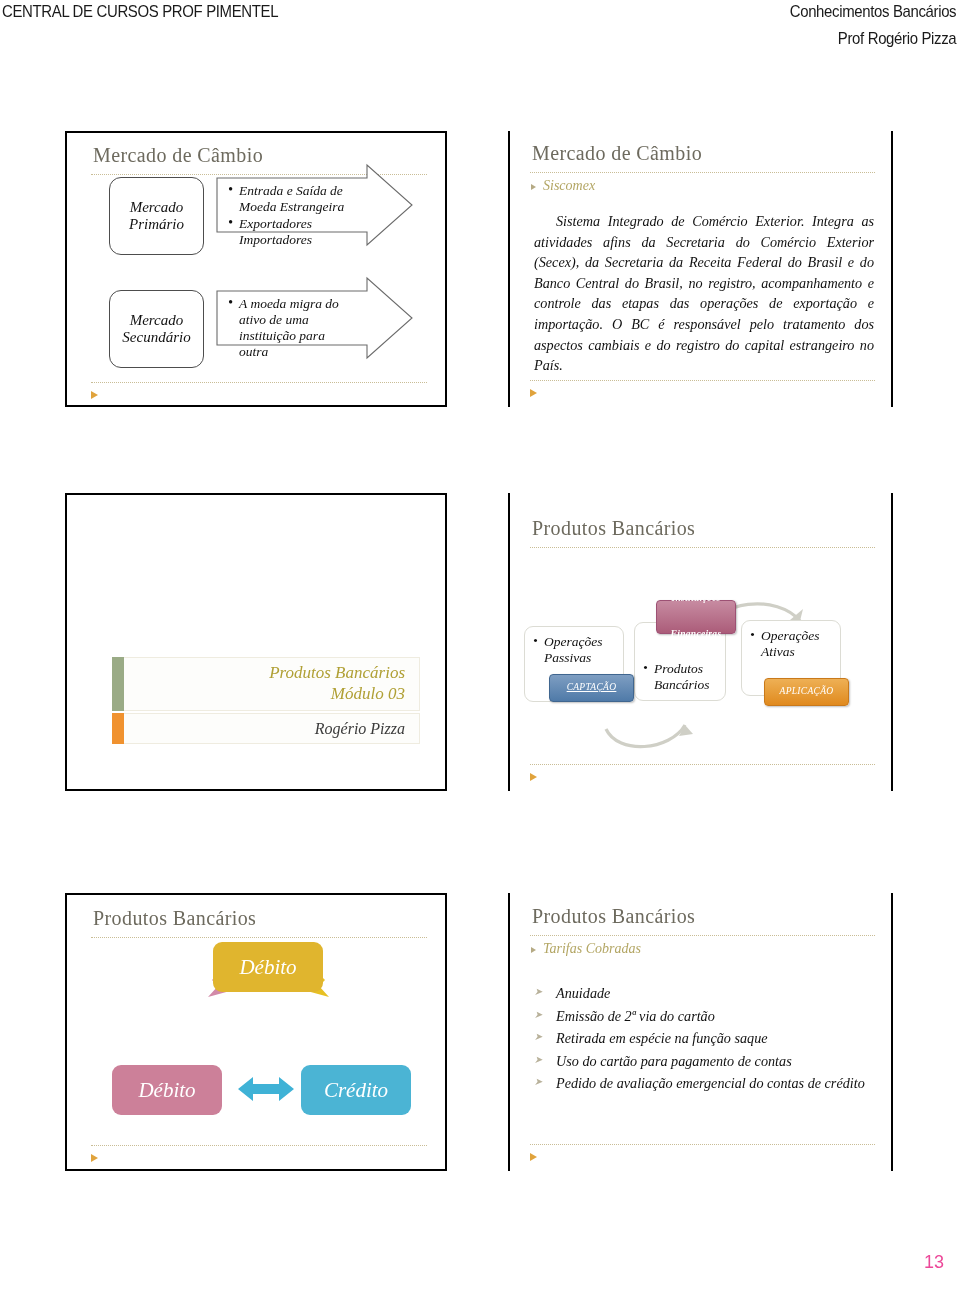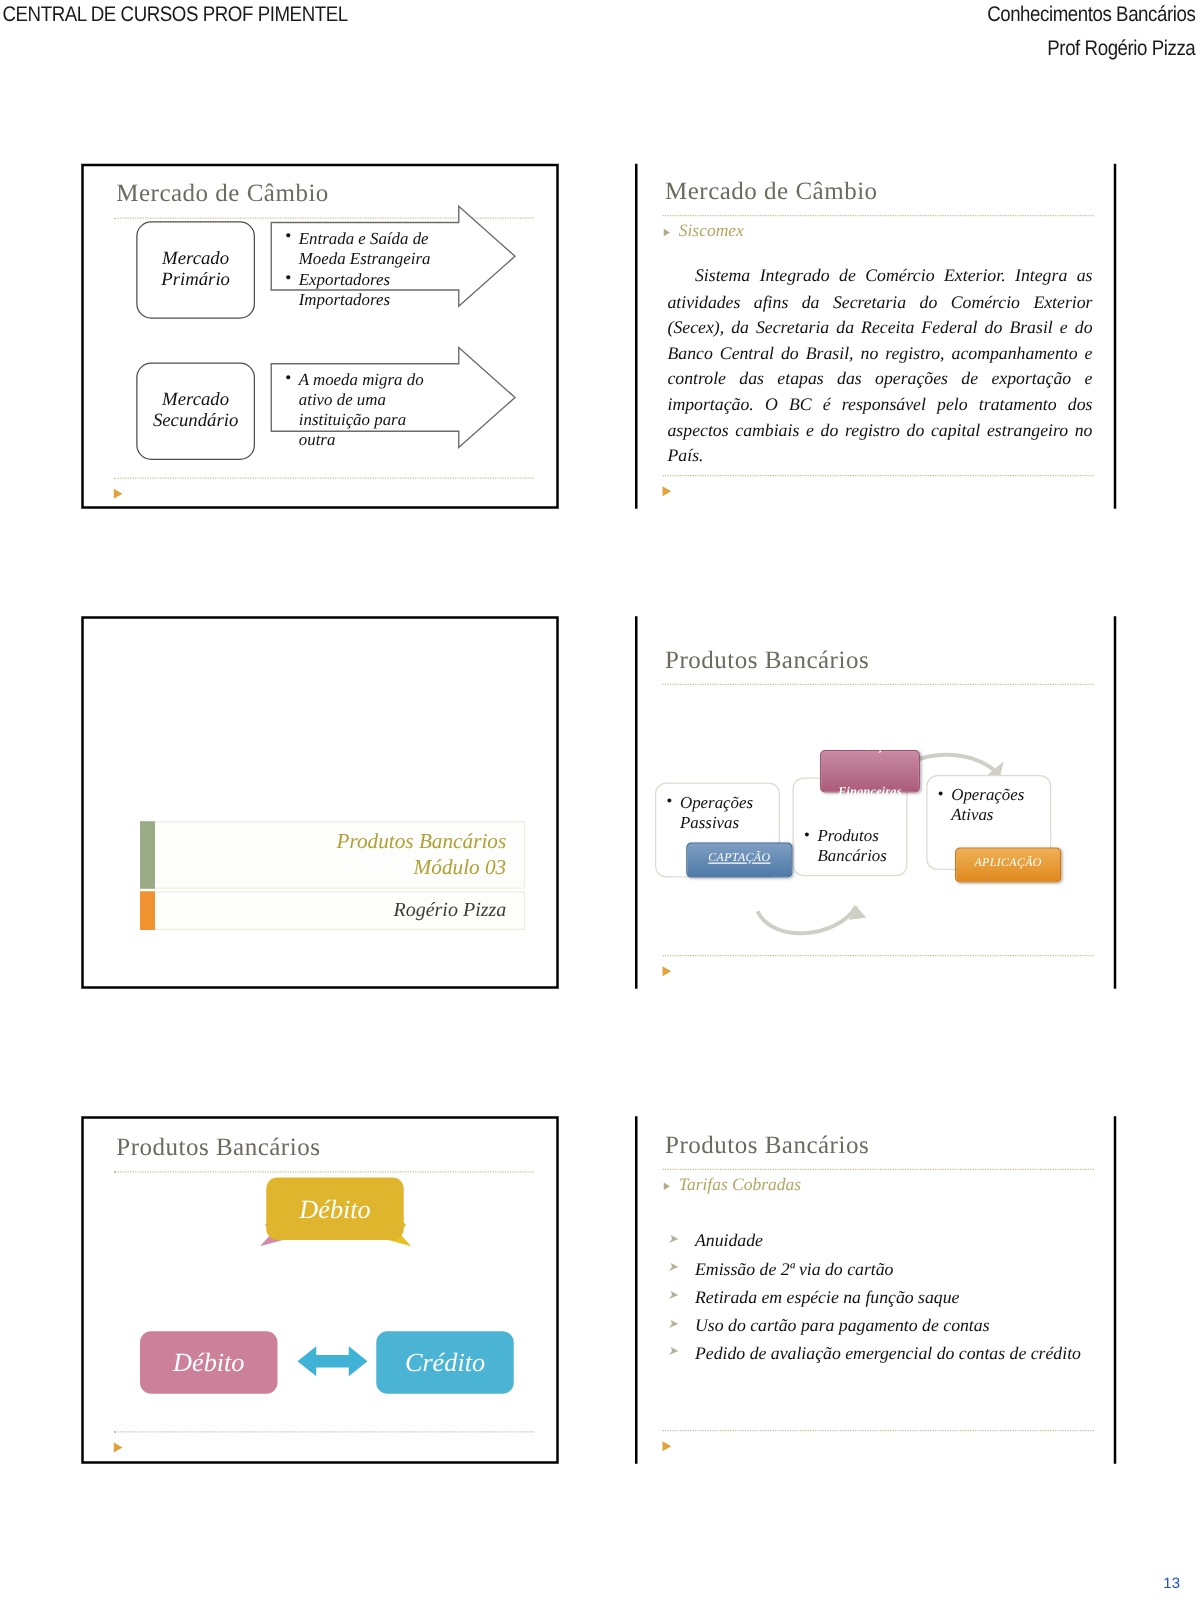--- a/index.html
+++ b/index.html
@@ -9,21 +9,21 @@
   }
   
   .page-header{position:absolute;left:0;top:0;width:960px;height:58px;}
   .hdr-left{position:absolute;left:2px;top:2px;font-family:"Liberation Sans",sans-serif;
             font-size:17px;letter-spacing:-.4px;color:#1a1a1a;transform:scaleX(.88);transform-origin:left center;}
   .hdr-right{position:absolute;right:4px;top:2px;text-align:right;font-family:"Liberation Sans",sans-serif;
              font-size:17px;letter-spacing:-.4px;color:#1a1a1a;}
   .hdr-right div{transform:scaleX(.88);transform-origin:right center;}
   .hdr-right .l2{margin-top:7px;}
   .page-number{position:absolute;right:16px;bottom:20px;font-family:"Liberation Sans",sans-serif;
-               font-size:12px;color:#1d4ed8;}
+               font-size:18px;color:#ec4899;}
 
   
   .slide{position:absolute;background:#fff;box-sizing:border-box;}
   .slide.framed{border:2px solid #000;}
   .slide.partial{border-left:2px solid #000;border-right:2px solid #000;}
 
   .s-title{position:absolute;font-family:"Liberation Serif",serif;color:#6d6a5e;
            font-size:20px;letter-spacing:.4px;white-space:nowrap;}
   .s-rule{position:absolute;height:0;border-top:1px dotted #c9bd96;}
   .s-footmark{position:absolute;width:0;height:0;border-left:7px solid #e0a33c;

